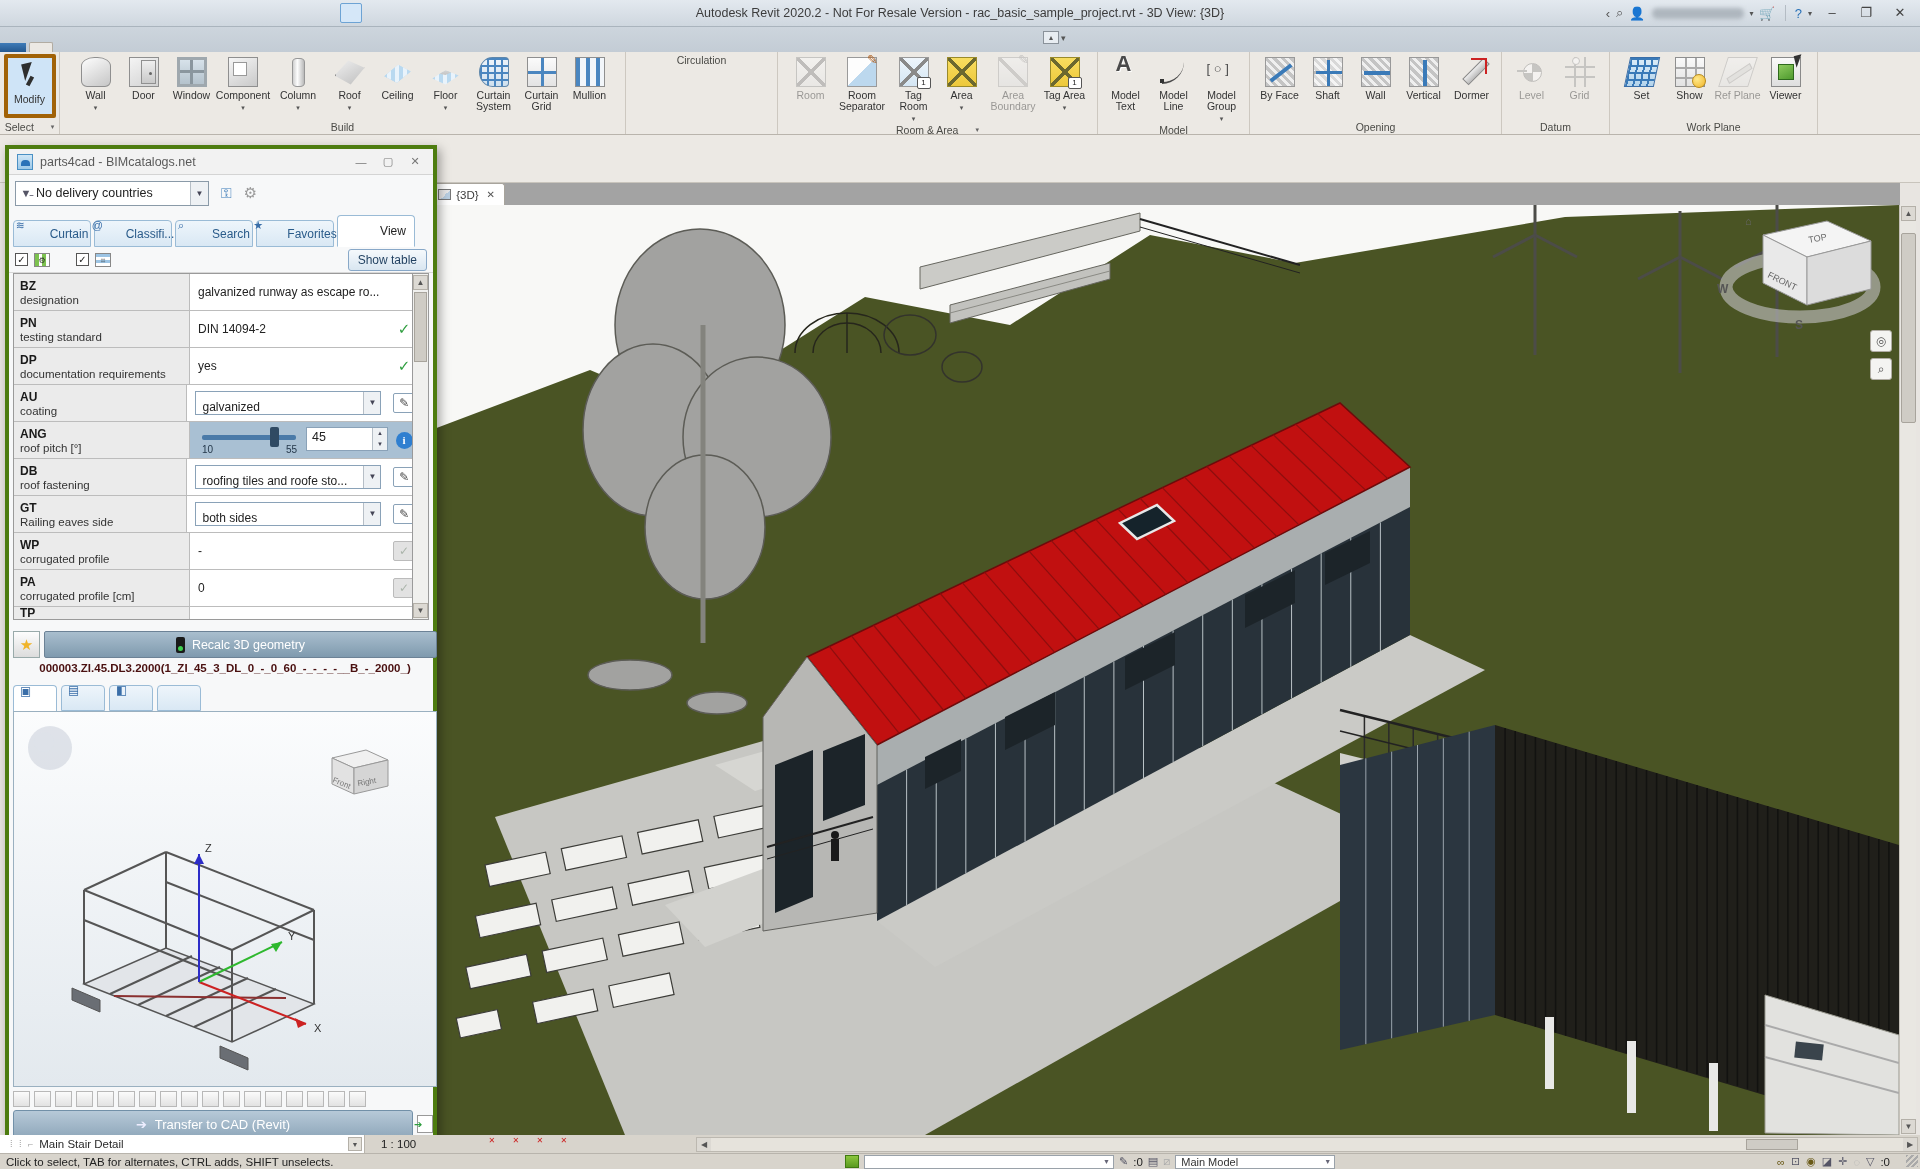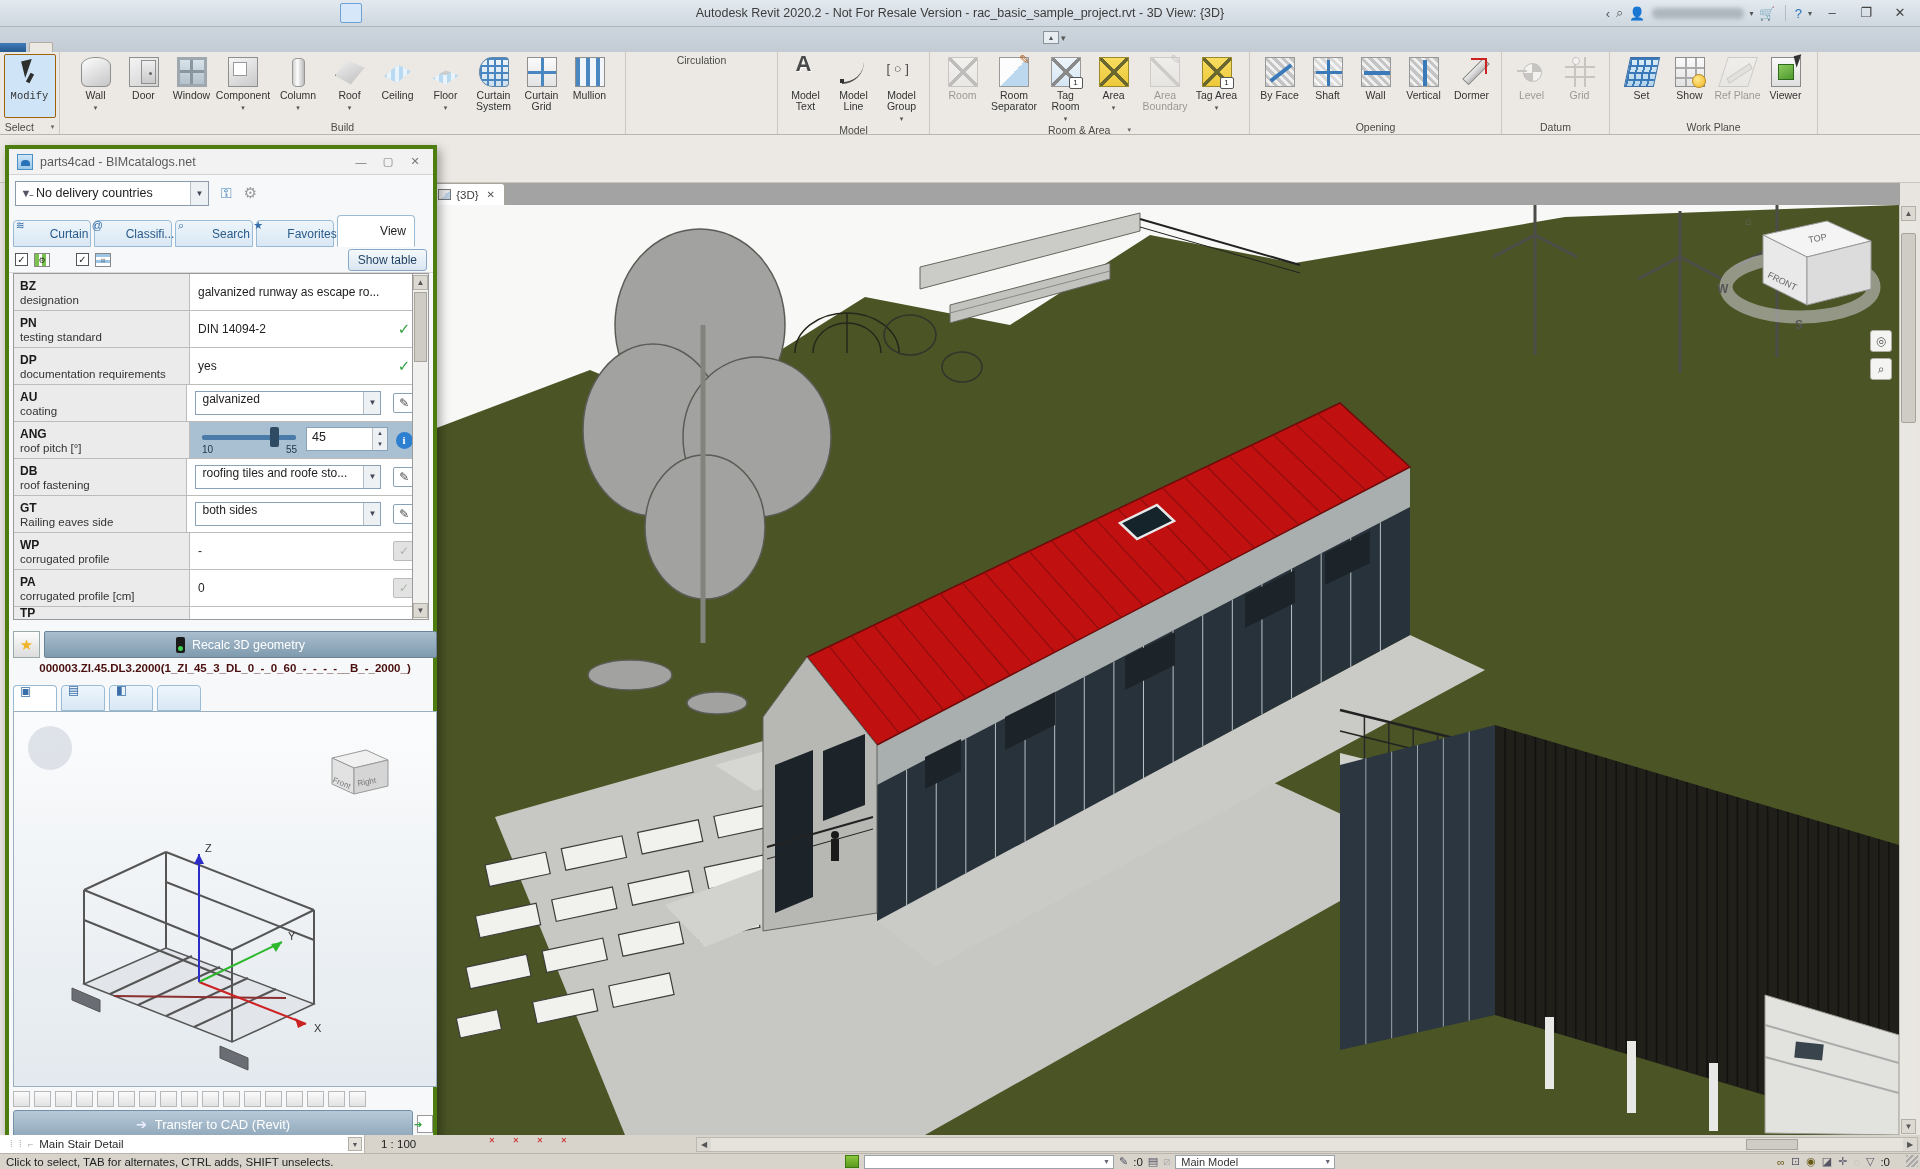--- a/index.html
+++ b/index.html
@@ -45,21 +45,21 @@
     background:#ece9e4;border-bottom:1px solid #b9b4ac;display:flex;}
   .rpanel{height:100%;display:flex;flex-direction:column;border-right:1px solid #cdc8c0;}
   .rbtns{flex:1;display:flex;align-items:flex-start;justify-content:center;gap:1px;padding:2px 3px 0 3px;}
   .plabel{height:15px;text-align:center;font-size:10.5px;color:#4a4a46;
     display:flex;align-items:center;justify-content:center;gap:17px;}
   .parrow{font-size:7px;color:#666;}
   .rbtn{width:47px;min-height:64px;display:flex;flex-direction:column;align-items:center;
     padding-top:3px;border-radius:2px;font-size:10.5px;color:#333;text-align:center;line-height:11px;}
   .rbtn .lbl{margin-top:3px;white-space:normal;}
   .rbtn.has-arrow::after{content:"▾";font-size:7px;color:#555;margin-top:1px;}
-  .rbtn.active{background:#cfe4f7;border:1px solid #a16207;font-family:Liberation Mono, monospace;}
+  .rbtn.active{background:#cfe4f7;border:4px solid #a16207;}
   .rbtn.big{width:52px;}
   .rbtn.disabled{filter:grayscale(1);opacity:.45;}
   .rbtn.wide{width:54px;}
 
   
   .glyph{width:30px;height:30px;position:relative;flex:0 0 auto;}
   .glyph::before,.glyph::after{content:"";position:absolute;}
   .g-cursor::before{left:8px;top:2px;width:0;height:0;border-top:17px solid #2e2e2e;
     border-right:11px solid transparent;transform:rotate(-14deg);}
   .g-cursor::after{left:13px;top:15px;width:4px;height:10px;background:#2e2e2e;transform:rotate(28deg);}
@@ -238,21 +238,21 @@
   .trow{display:flex;height:37px;border-bottom:1px solid #bcbcbc;}
   .trow.partial{height:12px;overflow:hidden;border-bottom:none;}
   .tcell.left{width:176px;background:#ebebeb;border-right:1px solid #bcbcbc;padding:3px 6px;
     display:flex;flex-direction:column;justify-content:center;gap:1px;}
   .tcell.left .code{font-size:12px;color:#1a1a1a;}
   .tcell.left .desc{font-size:11.5px;color:#333;}
   .tcell.val{flex:1;display:flex;align-items:center;padding:0 8px;font-size:12px;color:#222;position:relative;}
   .tcell.st{width:30px;display:flex;align-items:center;justify-content:center;}
   .trow.sel .tcell.val,.trow.sel .tcell.st{background:#a9c0d3;}
   .trow .dd,.trow .sliderwrap{display:none;}
-  .trow.ctl-dropdown .dd{display:flex;width:186px;height:24px;border:1px solid #8aa2b8;background:#fff;align-items:flex-start;}
+  .trow.ctl-dropdown .dd{display:flex;width:186px;height:24px;border:1px solid #8aa2b8;background:#fff;align-items:flex-end;}
   .dd .ddval{flex:1;padding:0 6px;font-size:12px;white-space:nowrap;overflow:hidden;}
   .dd .ddbtn{width:17px;height:100%;border-left:1px solid #b6bec6;background:#eef1f4;text-align:center;
     font-size:8px;line-height:22px;color:#445;}
   .trow.ctl-slider .sliderwrap{display:block;width:100%;position:relative;height:100%;}
   .strack{position:absolute;left:4px;top:13px;width:94px;height:5px;background:#4a7aa8;border-radius:2px;}
   .shandle{position:absolute;left:72px;top:5px;width:9px;height:20px;background:#2f4a63;border-radius:2px;}
   .smin{position:absolute;left:4px;top:22px;font-size:10px;color:#24374a;}
   .smax{position:absolute;left:88px;top:22px;font-size:10px;color:#24374a;}
   .spin{position:absolute;left:108px;top:5px;width:82px;height:24px;border:1px solid #8aa2b8;background:#fff;
     display:flex;}
@@ -461,69 +461,69 @@
     </div>
     <div class="plabel">
         <span>Build</span>
       </div>
   </div>
   <div class="rpanel" style="width:152px">
     <div class="plabel">
         <span>Circulation</span>
       </div>
   </div>
+  <div class="rpanel" style="width:320px">
+    <div class="rbtns">
+      <div class="rbtn disabled">
+          <span class="glyph g-roomx"></span>
+          <span class="lbl">Room</span>
+        </div>
+        <div class="rbtn wide">
+          <span class="glyph g-roomsep"></span>
+          <span class="lbl">Room Separator</span>
+        </div>
+        <div class="rbtn has-arrow">
+          <span class="glyph g-tagroom"></span>
+          <span class="lbl">Tag Room</span>
+        </div>
+        <div class="rbtn has-arrow">
+          <span class="glyph g-areax"></span>
+          <span class="lbl">Area</span>
+        </div>
+        <div class="rbtn disabled wide">
+          <span class="glyph g-areab"></span>
+          <span class="lbl">Area Boundary</span>
+        </div>
+        <div class="rbtn has-arrow">
+          <span class="glyph g-tagarea"></span>
+          <span class="lbl">Tag Area</span>
+        </div>
+    </div>
+    <div class="plabel">
+        <span>Room &amp; Area</span>
+        <span class="parrow">▾</span>
+      </div>
+  </div>
   <div class="rpanel" style="width:152px">
     <div class="rbtns">
       <div class="rbtn">
           <span class="glyph g-mtext"></span>
           <span class="lbl">Model Text</span>
         </div>
         <div class="rbtn">
           <span class="glyph g-mline"></span>
           <span class="lbl">Model Line</span>
         </div>
         <div class="rbtn has-arrow">
           <span class="glyph g-mgroup"></span>
           <span class="lbl">Model Group</span>
         </div>
     </div>
     <div class="plabel">
         <span>Model</span>
-      </div>
-  </div>
-  <div class="rpanel" style="width:320px">
-    <div class="rbtns">
-      <div class="rbtn disabled">
-          <span class="glyph g-roomx"></span>
-          <span class="lbl">Room</span>
-        </div>
-        <div class="rbtn wide">
-          <span class="glyph g-roomsep"></span>
-          <span class="lbl">Room Separator</span>
-        </div>
-        <div class="rbtn has-arrow">
-          <span class="glyph g-tagroom"></span>
-          <span class="lbl">Tag Room</span>
-        </div>
-        <div class="rbtn has-arrow">
-          <span class="glyph g-areax"></span>
-          <span class="lbl">Area</span>
-        </div>
-        <div class="rbtn disabled wide">
-          <span class="glyph g-areab"></span>
-          <span class="lbl">Area Boundary</span>
-        </div>
-        <div class="rbtn has-arrow">
-          <span class="glyph g-tagarea"></span>
-          <span class="lbl">Tag Area</span>
-        </div>
-    </div>
-    <div class="plabel">
-        <span>Room &amp; Area</span>
-        <span class="parrow">▾</span>
       </div>
   </div>
   <div class="rpanel" style="width:252px">
     <div class="rbtns">
       <div class="rbtn">
           <span class="glyph g-byface"></span>
           <span class="lbl">By Face</span>
         </div>
         <div class="rbtn">
           <span class="glyph g-shaft"></span>

